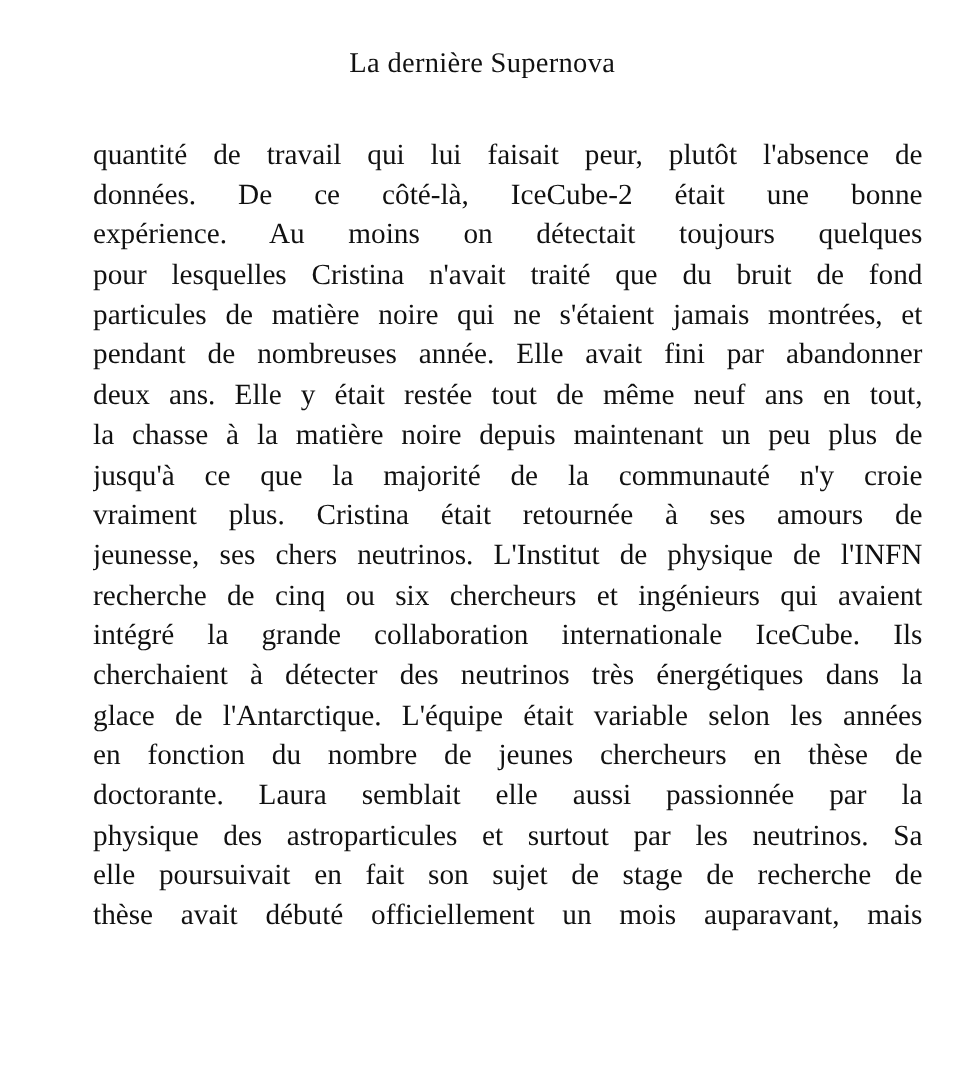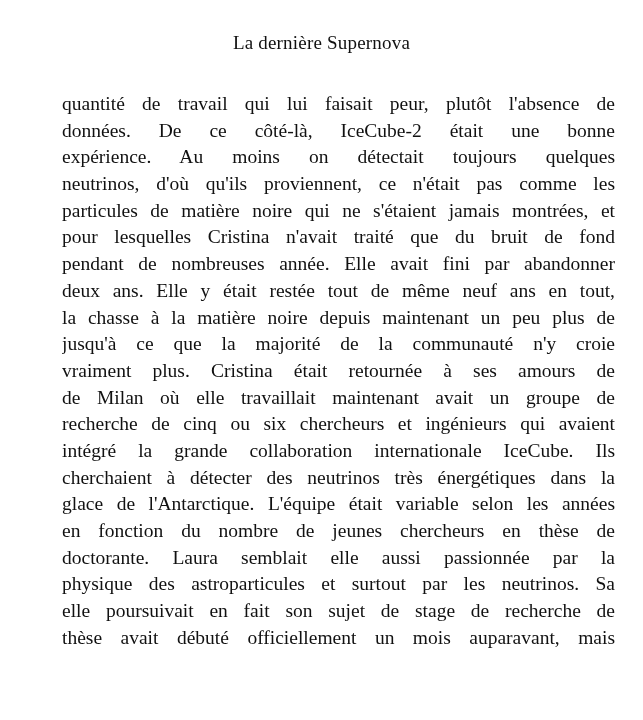--- a/index.html
+++ b/index.html
@@ -58,38 +58,37 @@
   <div class="title">La dernière Supernova</div>
 
   <div class="body-text">
 
       <div class="body-line">quantité de travail qui lui faisait peur, plutôt l'absence de</div>
 
       <div class="body-line">données. De ce côté-là, IceCube-2 était une bonne</div>
 
       <div class="body-line">expérience. Au moins on détectait toujours quelques</div>
 
-      <div class="body-line">neutrinos, d'où qu'ils proviennent, ce n'était pas comme les</div>
+
+      <div class="body-line">pour lesquelles Cristina n'avait traité que du bruit de fond</div>
 
       <div class="body-line">particules de matière noire qui ne s'étaient jamais montrées, et</div>
-
-      <div class="body-line">pour lesquelles Cristina n'avait traité que du bruit de fond</div>
 
       <div class="body-line">pendant de nombreuses année. Elle avait fini par abandonner</div>
 
       <div class="body-line">deux ans. Elle y était restée tout de même neuf ans en tout,</div>
 
       <div class="body-line">la chasse à la matière noire depuis maintenant un peu plus de</div>
 
       <div class="body-line">jusqu'à ce que la majorité de la communauté n'y croie</div>
 
       <div class="body-line">vraiment plus. Cristina était retournée à ses amours de</div>
 
+      <div class="body-line">jeunesse, ses chers neutrinos. L'Institut de physique de l'INFN</div>
 
-      <div class="body-line">de Milan où elle travaillait maintenant avait un groupe de</div>
 
       <div class="body-line">recherche de cinq ou six chercheurs et ingénieurs qui avaient</div>
 
       <div class="body-line">intégré la grande collaboration internationale IceCube. Ils</div>
 
       <div class="body-line">cherchaient à détecter des neutrinos très énergétiques dans la</div>
 
       <div class="body-line">glace de l'Antarctique. L'équipe était variable selon les années</div>
 
       <div class="body-line">en fonction du nombre de jeunes chercheurs en thèse de</div>

